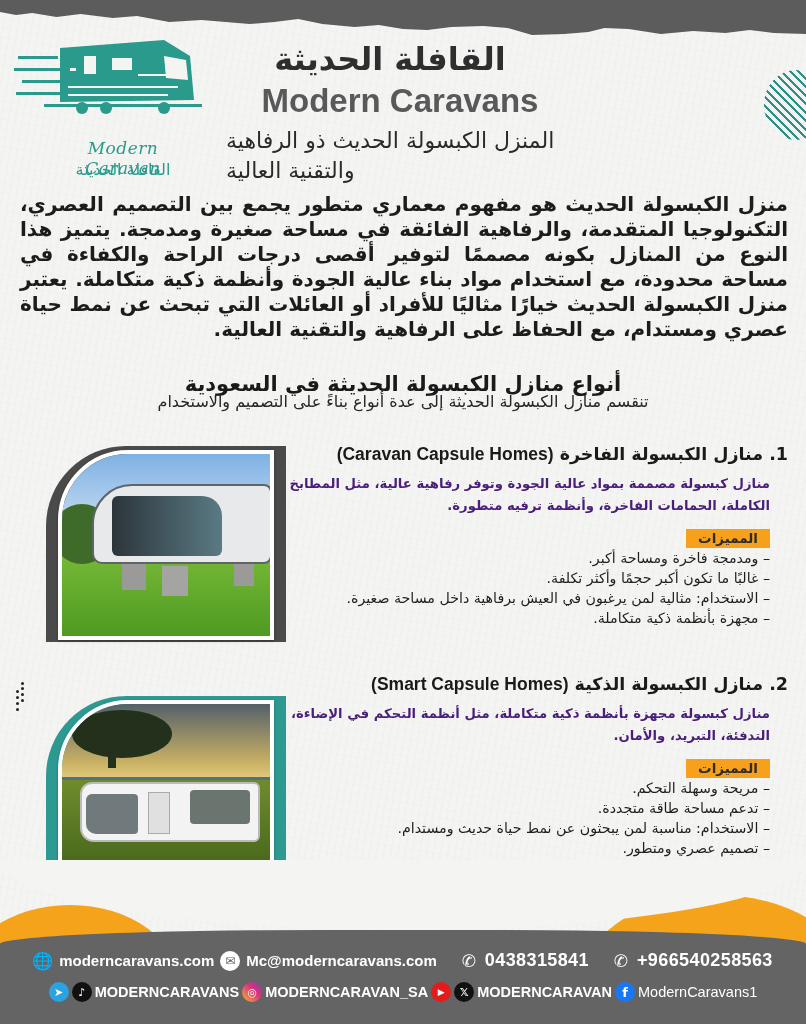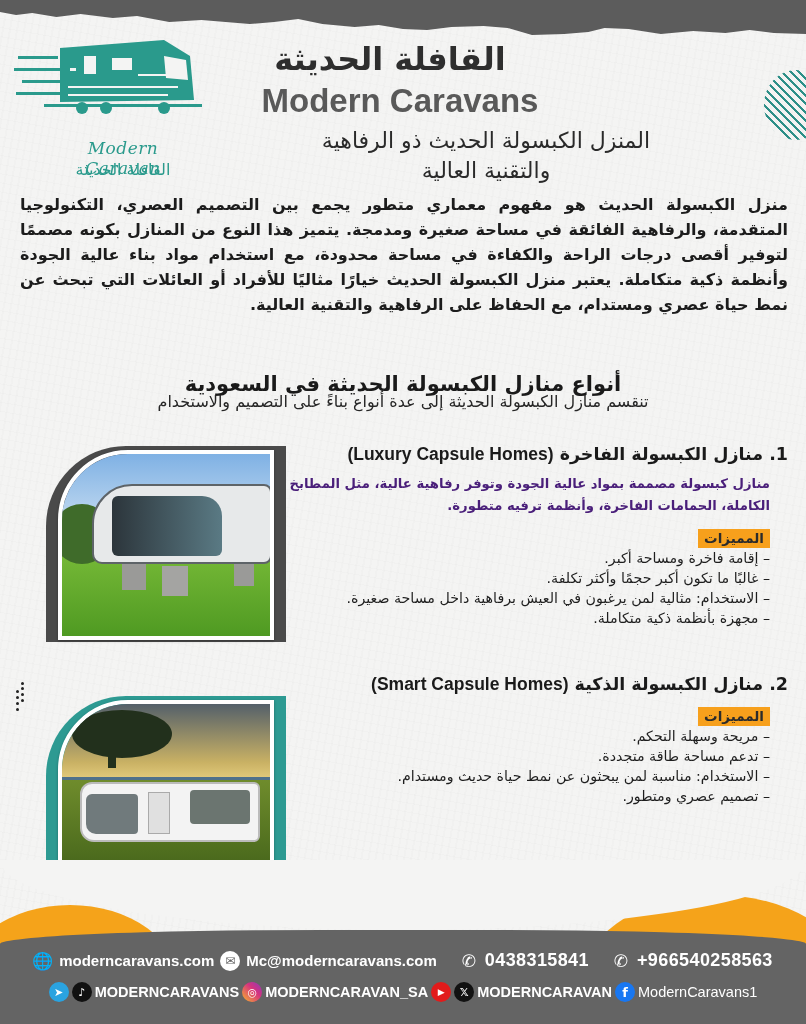--- a/index.html
+++ b/index.html
@@ -42,27 +42,27 @@
   
   .brand-ar {
     position: absolute; left: 200px; top: 40px; width: 380px; text-align: center;
     font-size: 32px; font-weight: bold; color: #2e2e2e; direction: rtl;
   }
   .brand-en {
     position: absolute; left: 220px; top: 82px; width: 360px; text-align: center;
     font-family: "Liberation Sans", sans-serif; font-weight: bold; font-size: 33px; color: #595959;
   }
   .hero-title {
-    position: absolute; right: 60px; top: 126px; width: 520px; text-align: center;
+    position: absolute; right: 60px; top: 126px; width: 520px; text-align: left;
     direction: rtl; font-size: 22px; color: #2a2a2a; line-height: 30px;
   }
   .intro {
     position: absolute; left: 20px; top: 192px; width: 768px;
     direction: rtl; text-align: justify; text-align-last: right;
-    font-size: 16px; line-height: 25px; color: #1c1c1c; font-weight: bold;
+    font-size: 20px; line-height: 25px; color: #1c1c1c; font-weight: bold;
   }
   .section-title {
     position: absolute; left: 0; top: 372px; width: 806px; text-align: center;
     direction: rtl; font-size: 21px; font-weight: bold; color: #1a1a1a;
   }
   .section-sub {
     position: absolute; left: 0; top: 392px; width: 806px; text-align: center;
     direction: rtl; font-size: 16px; color: #262626;
   }
   
@@ -81,21 +81,21 @@
   .pic .pod { position: absolute; background: #e7e9ea; border: 2px solid #5e6468; }
   .pic .win { position: absolute; background: #3b4a52; }
   .tree { position: absolute; border-radius: 50%; background: #22301c; }
 
   .item { position: absolute; right: 18px; width: 500px; direction: rtl; text-align: right; }
   .item-title { font-size: 17.5px; font-weight: bold; color: #1a1a1a; }
   .item-title .en { font-family: "Liberation Sans", sans-serif; }
   .item-desc { margin-top: 8px; margin-right: 18px; font-size: 13.2px; font-weight: bold; color: #4a1f7a; line-height: 22px; }
   .badge {
     display: inline-block; margin-top: 12px; margin-right: 18px;
-    background: #f7a01c; color: #2b2b2b; font-size: 13.5px; font-weight: bold; padding: 1px 6px 2px;
+    background: #f7a01c; color: #2b2b2b; font-size: 13.5px; font-weight: bold; padding: 1px 12px 2px;
   }
   .features { margin-right: 18px; list-style: none; font-size: 14.2px; color: #1e1e1e; line-height: 20px; }
   .features li { }
   .dots { position: absolute; left: 14px; top: 682px; width: 14px; height: 32px; }
   .dots span { position: absolute; width: 3px; height: 3px; background: #222; border-radius: 50%; }
 
   
   .foot-orange-l {
     position: absolute; left: -40px; top: 905px; width: 220px; height: 160px; background: #f5a31a; border-radius: 50%;
   }
@@ -183,26 +183,26 @@
     <div style="position:absolute; left:60px; top:110px; width:24px; height:26px; background:#9a9a98;"></div>
     <div style="position:absolute; left:100px; top:112px; width:26px; height:30px; background:#a4a4a2;"></div>
     <div style="position:absolute; left:172px; top:110px; width:20px; height:22px; background:#9a9a98;"></div>
   </div>
 </div>
 
 <div class="item" style="top:444px;">
   <div class="item-title">
     <span>1.</span>
     <span>منازل الكبسولة الفاخرة</span>
-    <span class="en">(Luxury Capsule Homes)</span>
+    <span class="en">(Caravan Capsule Homes)</span>
   </div>
   <div class="item-desc">منازل كبسولة مصممة بمواد عالية الجودة وتوفر رفاهية عالية، مثل المطابخ الكاملة، الحمامات الفاخرة، وأنظمة ترفيه متطورة.</div>
   <div class="badge">المميزات</div>
   <ul class="features">
-    <li>– إقامة فاخرة ومساحة أكبر.</li>
+    <li>– ومدمجة فاخرة ومساحة أكبر.</li>
     <li>– غالبًا ما تكون أكبر حجمًا وأكثر تكلفة.</li>
     <li>– الاستخدام: مثالية لمن يرغبون في العيش برفاهية داخل مساحة صغيرة.</li>
     <li>– مجهزة بأنظمة ذكية متكاملة.</li>
   </ul>
 </div>
 
 <div class="dots">
   <span style="left:7px;top:0"></span>
   <span style="left:7px;top:5px"></span>
     <span style="left:2px;top:8px"></span>
@@ -227,20 +227,21 @@
     <div style="position:absolute; left:86px; top:88px; width:22px; height:42px; background:#e0e0e0; border:1px solid #aaa;"></div>
   </div>
 </div>
 
 <div class="item" style="top:674px;">
   <div class="item-title">
     <span>2.</span>
     <span>منازل الكبسولة الذكية</span>
     <span class="en">(Smart Capsule Homes)</span>
   </div>
+  <div class="item-desc">منازل كبسولة مجهزة بأنظمة ذكية متكاملة، مثل أنظمة التحكم في الإضاءة، التدفئة، التبريد، والأمان.</div>
   <div class="badge">المميزات</div>
   <ul class="features">
     <li>– مريحة وسهلة التحكم.</li>
     <li>– تدعم مساحة طاقة متجددة.</li>
     <li>– الاستخدام: مناسبة لمن يبحثون عن نمط حياة حديث ومستدام.</li>
     <li>– تصميم عصري ومتطور.</li>
   </ul>
 </div>
 
 <div class="foot-orange-l"></div>

